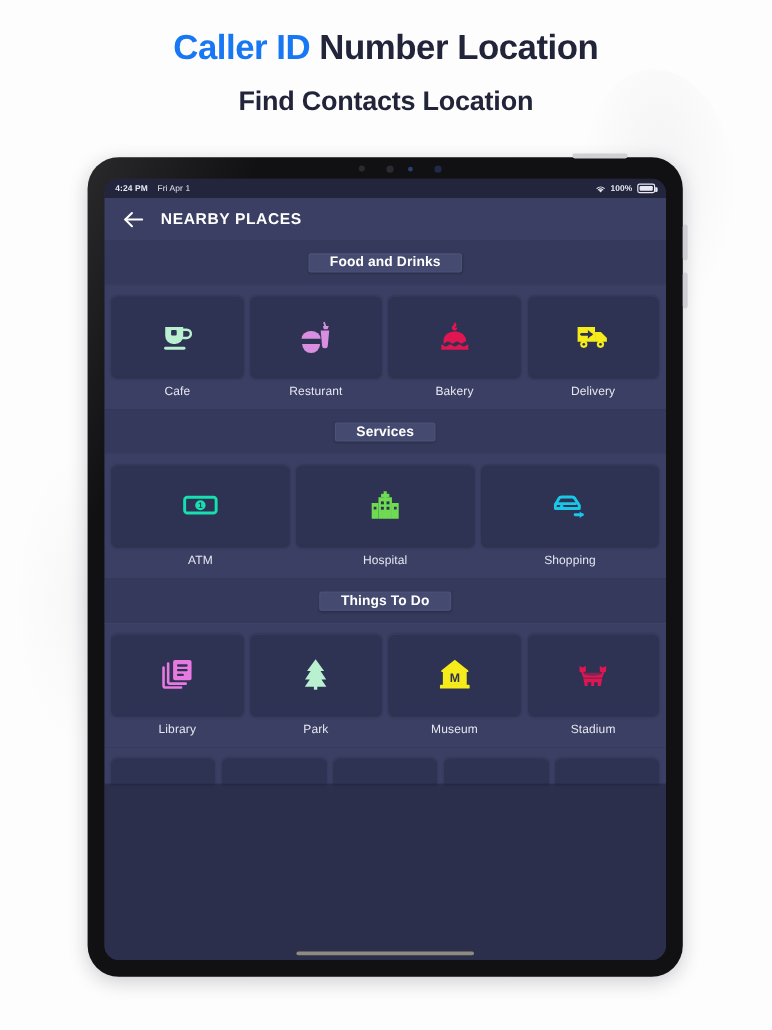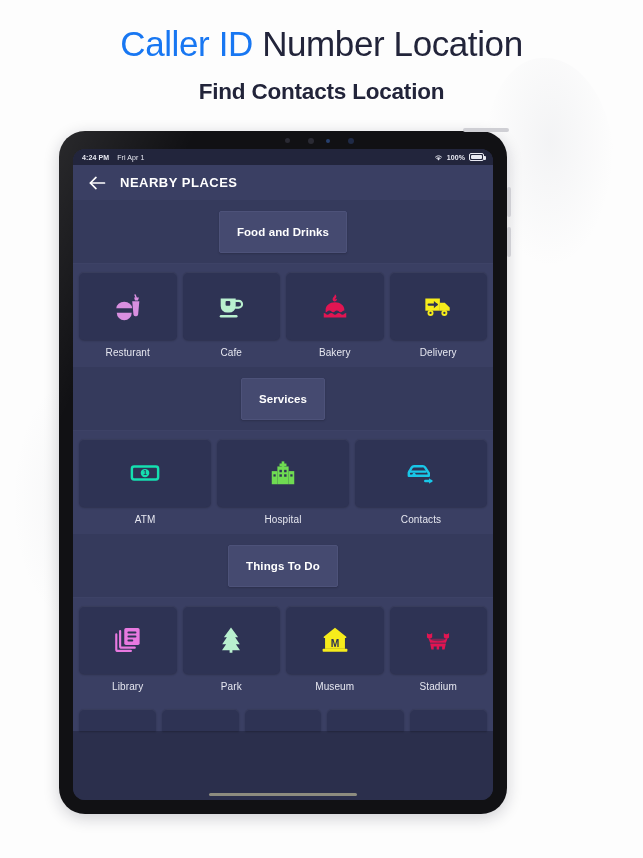--- a/index.html
+++ b/index.html
@@ -44,41 +44,41 @@
 
   
   .promo {
     position: absolute;
     left: 0; top: 0;
     width: 643px;
     text-align: center;
     padding-top: 24px;
   }
   .promo-title {
-    font-size: 35px;
-    font-weight: normal;
+    font-size: 29px;
+    font-weight: bold;
     letter-spacing: -0.4px;
     color: #22243a;
     line-height: 1.15;
   }
   .promo-title .accent { color: #1877f2; }
   .promo-sub {
     margin-top: 15px;
     font-size: 22.5px;
     font-weight: bold;
     color: #22243a;
     letter-spacing: -0.2px;
   }
 
   
   .device {
     position: absolute;
-    left: 59px;
+    left: 73px;
     top: 131px;
-    width: 448px;
+    width: 496px;
     height: 683px;
     background: #111114;
     border-radius: 26px;
     box-shadow: 0 4px 16px rgba(20,22,40,0.20);
     padding: 18px 14px 14px 14px;
   }
   .device-gloss {
     position: absolute;
     inset: 0;
     border-radius: 26px;
@@ -193,21 +193,21 @@
     padding: 11px 0 10px 0;
     display: flex;
     justify-content: center;
     border-bottom: 1px solid #3d4266;
   }
   .chip {
     background: #454a70;
     color: #ffffff;
     font-size: 11.5px;
     font-weight: bold;
-    padding: 14px 17px;
+    padding: 1px 17px;
     border: 1px solid #4d5279;
     border-radius: 2px;
     letter-spacing: 0.1px;
     box-shadow: 0 1px 2px rgba(0,0,0,0.18);
   }
 
   .tile-row {
     background: #3a3f63;
     display: flex;
     padding: 8px 6px 9px 6px;
@@ -306,40 +306,40 @@
       </div>
 
       <div class="content" id="sections-host">
           <div class="section-band">
             <div class="chip">Food and Drinks</div>
           </div>
           <div class="tile-row">
             <div class="tile">
               <div class="tile-box">
                 <svg class="tile-ico" viewBox="0 0 32 32">
+                  <path d="M5 8 h16 v8 a7 7 0 0 1-7 7 h-2 a7 7 0 0 1-7-7 Z" fill="#b9f0cf"></path>
+                  <path d="M21 10.5 h3.2 a3.6 3.6 0 0 1 0 7.2 h-3.2" stroke="#b9f0cf" stroke-width="2.2" fill="none" stroke-linecap="round"></path>
+                  <rect x="10.2" y="10.6" width="5" height="5" rx="1" fill="#2e3354"></rect>
+                  <rect x="4" y="25.6" width="19" height="2.6" rx="1.3" fill="#b9f0cf"></rect>
+                </svg>
+              </div>
+              <div class="tile-label">Cafe</div>
+            </div>
+            <div class="tile">
+              <div class="tile-box">
+                <svg class="tile-ico" viewBox="0 0 32 32">
                   <path d="M22.5 7 h5.2 l-1.1 3 h-3.2 Z" fill="#d98fe0"></path>
                   <path d="M20.5 11 h7.6 l-1.3 14 a2 2 0 0 1-2 1.8 h-1 a2 2 0 0 1-2-1.8 Z" fill="#d98fe0"></path>
                   <path d="M23.6 4.2 l1.2 3.4" stroke="#d98fe0" stroke-width="1.6" fill="none" stroke-linecap="round"></path>
                   <path d="M3.5 18.5 a8.5 7 0 0 1 17 0 Z" fill="#d98fe0"></path>
                   <rect x="3.2" y="19.6" width="17.6" height="2.6" rx="1.3" fill="#2e3354"></rect>
                   <path d="M4 23.2 h16 a8 8 0 0 1-16 0 Z" fill="#d98fe0"></path>
                 </svg>
               </div>
               <div class="tile-label">Resturant</div>
-            </div>
-            <div class="tile">
-              <div class="tile-box">
-                <svg class="tile-ico" viewBox="0 0 32 32">
-                  <path d="M5 8 h16 v8 a7 7 0 0 1-7 7 h-2 a7 7 0 0 1-7-7 Z" fill="#b9f0cf"></path>
-                  <path d="M21 10.5 h3.2 a3.6 3.6 0 0 1 0 7.2 h-3.2" stroke="#b9f0cf" stroke-width="2.2" fill="none" stroke-linecap="round"></path>
-                  <rect x="10.2" y="10.6" width="5" height="5" rx="1" fill="#2e3354"></rect>
-                  <rect x="4" y="25.6" width="19" height="2.6" rx="1.3" fill="#b9f0cf"></rect>
-                </svg>
-              </div>
-              <div class="tile-label">Cafe</div>
             </div>
             <div class="tile">
               <div class="tile-box">
                 <svg class="tile-ico" viewBox="0 0 32 32">
                   <path d="M16 3.5 c2.6 2.4 1.3 4.4-0.3 5.2 c1.6 0.4 2.4-0.8 2.4-0.8 c0.4 2.2-1.4 3.2-2.5 3.2 c-1.3 0-2.2-1-2.2-2.2 c0-2 2.2-2.6 2.6-5.4 Z" fill="#e11552"></path>
                   <path d="M6 20 c0-4.5 4.4-8 10-8 s10 3.5 10 8 v0.8 c-1.8 0-2.2 1.8-4 1.8 s-2.2-1.8-4-1.8 s-2.2 1.8-4 1.8 s-2.2-1.8-4-1.8 s-2.2 1.8-4 1.8 Z" fill="#e11552"></path>
                   <path d="M4 23.5 c2.2 0 2.2 1.8 4 1.8 s2.2-1.8 4-1.8 s2.2 1.8 4 1.8 s2.2-1.8 4-1.8 s2.2 1.8 4 1.8 s2.2-1.8 4-1.8 v4.8 H4 Z" fill="#e11552"></path>
                 </svg>
               </div>
               <div class="tile-label">Bakery</div>
@@ -395,21 +395,21 @@
             <div class="tile">
               <div class="tile-box">
                 <svg class="tile-ico" viewBox="0 0 32 32">
                   <path d="M3 19 v-3.4 l3-5.4 a3 3 0 0 1 2.6-1.5 h9.2 a3 3 0 0 1 2.5 1.3 l4 6.2 V19 Z" stroke="#19c7e8" stroke-width="2.6" fill="none" stroke-linejoin="round"></path>
                   <path d="M3.4 14.6 H21" stroke="#19c7e8" stroke-width="2.4" stroke-linecap="round"></path>
                   <circle cx="8.6" cy="17.4" r="1.7" fill="#19c7e8"></circle>
                   <path d="M20.5 24.5 h6.5" stroke="#19c7e8" stroke-width="2.5" stroke-linecap="round"></path>
                   <path d="M24.6 21.6 L28.2 24.5 L24.6 27.4 Z" fill="#19c7e8"></path>
                 </svg>
               </div>
-              <div class="tile-label">Contacts</div>
+              <div class="tile-label">Shopping</div>
             </div>
           </div>
           <div class="section-band">
             <div class="chip">Things To Do</div>
           </div>
           <div class="tile-row">
             <div class="tile">
               <div class="tile-box">
                 <svg class="tile-ico" viewBox="0 0 32 32">
                   <path d="M3.5 10 v16 a1.6 1.6 0 0 0 1.6 1.6 h14" stroke="#e879e0" stroke-width="2.3" fill="none" stroke-linecap="round" stroke-linejoin="round"></path>

